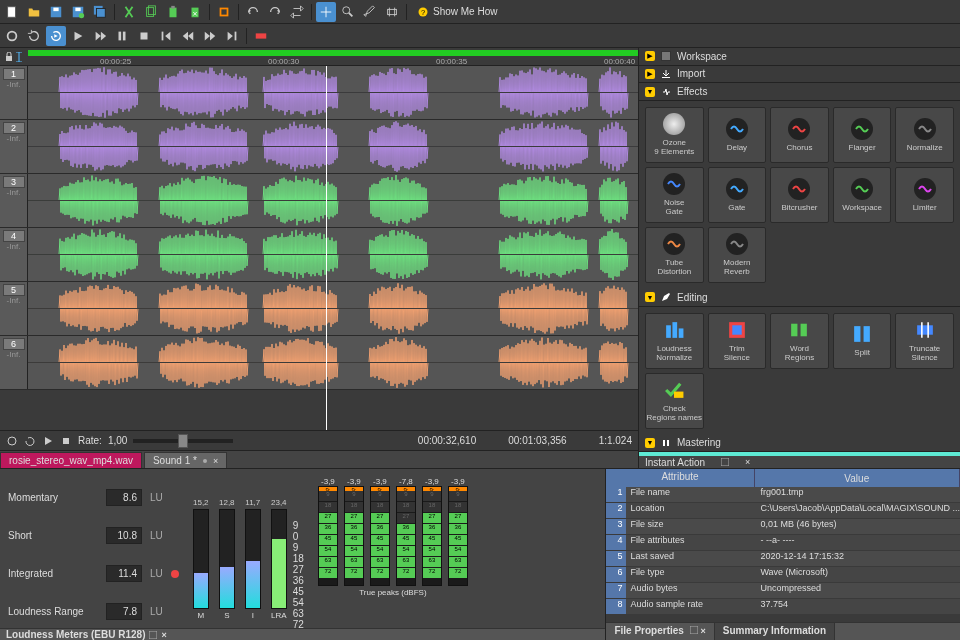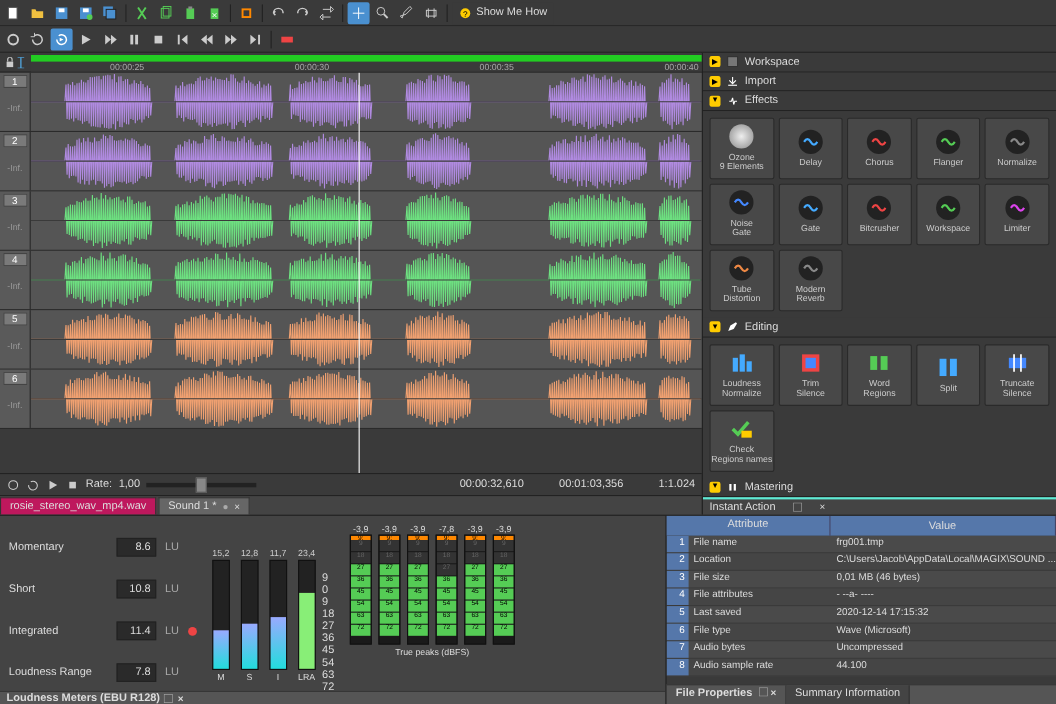--- a/index.html
+++ b/index.html
@@ -14,38 +14,38 @@
 .tracks-area{flex:1;display:flex;flex-direction:column;background:#3a3a3a;min-width:0}
 .ruler-row{height:18px;display:flex;background:#3a3a3a;border-bottom:1px solid #222}
 .ruler-left{width:28px;display:flex;align-items:center;justify-content:center;gap:2px}
 .ruler{flex:1;position:relative;background:#3a3a3a;overflow:hidden}
 .greenbar{position:absolute;top:2px;left:0;right:0;height:6px;background:#2c2}
 .timecode{position:absolute;top:9px;font-size:8px;color:#aaa}
 .tracks{flex:1;overflow:hidden;position:relative}
 .track{display:flex;border-bottom:1px solid #2a2a2a;height:54px}
 .thead{width:28px;background:#5a5a5a;display:flex;flex-direction:column;align-items:center;justify-content:flex-start;border-right:1px solid #222}
 .tnum{background:#7a7a7a;color:#fff;width:22px;text-align:center;margin-top:2px;border:1px solid #444;font-size:9px}
-.tinf{font-size:8px;color:#999;margin-top:14px}
+.tinf{font-size:8px;color:#999;}
 .wave{flex:1;background:#555;position:relative;overflow:hidden}
 .playhead{position:absolute;top:0;bottom:0;width:1px;background:#fff;left:326px;z-index:5}
 .wavesvg{position:absolute;top:0;left:0;width:100%;height:100%}
 .transport-bar{height:20px;background:#3a3a3a;display:flex;align-items:center;gap:6px;padding:2px 6px;border-top:1px solid #222;font-size:10px}
 .tabs-row{height:18px;background:#444;display:flex;align-items:flex-end;border-top:1px solid #222}
 .tab{padding:2px 8px;background:#666;border:1px solid #333;border-bottom:none;margin-right:2px;font-size:10px;display:flex;align-items:center;gap:4px;cursor:pointer}
 .tab.inactive{background:#be185d}
 .closex{cursor:pointer;font-size:9px}
 .side{width:322px;background:#3a3a3a;border-left:1px solid #222;display:flex;flex-direction:column;overflow:hidden}
 .panel-hdr{height:18px;background:#3a3a3a;display:flex;align-items:center;gap:6px;padding:0 6px;border-bottom:1px solid #222;cursor:pointer}
 .panel-hdr .arrow{width:10px;height:10px;background:#ffcc00;border-radius:2px;display:flex;align-items:center;justify-content:center;font-size:7px;color:#000}
 .panel-hdr .picon{width:10px;height:10px}
 .effects-grid{display:grid;grid-template-columns:repeat(5,1fr);gap:4px;padding:6px;background:#3a3a3a}
 .fx{background:#484848;border:1px solid #2a2a2a;height:56px;display:flex;flex-direction:column;align-items:center;justify-content:center;gap:4px;cursor:pointer;border-radius:2px}
 .fx-ico{width:22px;height:22px;border-radius:50%;background:#222;display:flex;align-items:center;justify-content:center}
 .fx-lbl{font-size:8px;color:#ccc;text-align:center;line-height:1.1}
-.ia-bar{height:16px;background:#444;display:flex;align-items:center;padding:0 6px;gap:16px;border-top:2px solid #5eead4}
+.ia-bar{height:16px;background:#444;display:flex;align-items:center;padding:0 6px;gap:16px;border-top:4px solid #5eead4}
 .bottom{height:172px;display:flex;background:#3a3a3a;border-top:1px solid #222}
 .loudness{width:626px;background:#444;display:flex;flex-direction:column}
 .loud-body{flex:1;display:flex;padding:8px;gap:12px}
 .loud-readings{display:flex;flex-direction:column;gap:21px;padding-top:12px}
 .loud-row{display:flex;align-items:center;gap:8px}
 .loud-label{width:90px;font-size:10px}
 .loud-val{width:36px;background:#2a2a2a;text-align:right;padding:2px 4px;border:1px solid #222}
 .loud-unit{font-size:10px;color:#aaa}
 .meters-grp{display:flex;gap:6px;align-items:flex-end}
 .meter{width:20px;display:flex;flex-direction:column;align-items:center;gap:2px}
@@ -65,21 +65,21 @@
 .props-hdr{display:flex;height:18px;background:#5577aa}
 .props-hdr div{flex:1;text-align:center;padding:2px;font-size:10px;border-right:1px solid #446}
 .props-body{flex:1;overflow:hidden}
 .prow{display:flex;height:16px;background:#4a4a4a;border-bottom:1px solid #3a3a3a}
 .prow:nth-child(even){background:#454545}
 .prow .n{width:20px;text-align:right;padding-right:4px;background:#5577aa;color:#fff;font-size:9px}
 .prow .a{width:130px;padding-left:4px;font-size:9px;overflow:hidden;white-space:nowrap}
 .prow .v{flex:1;padding-left:4px;font-size:9px;overflow:hidden;white-space:nowrap}
 .props-tabs{height:18px;display:flex;background:#555;border-top:1px solid #333}
 .ptab{padding:2px 8px;border-right:1px solid #333;cursor:pointer;font-weight:bold}
-.ptab.inactive{background:#444;font-weight:normal}
+.ptab.inactive{background:#444;font-weight:bold}
 .red-dot{width:8px;height:8px;border-radius:50%;background:#e44}
 .slider-track{width:100px;height:4px;background:#222;position:relative}
 .slider-thumb{position:absolute;width:10px;height:14px;background:#888;top:-5px;left:45px;border:1px solid #555}
 </style>
 </head>
 <body>
 
 <div class="toolbar">
   <div class="tbtn">
       <svg viewBox="0 0 16 16">
@@ -789,21 +789,21 @@
           <div class="v">Wave (Microsoft)</div>
         </div>
         <div class="prow">
           <div class="n">7</div>
           <div class="a">Audio bytes</div>
           <div class="v">Uncompressed</div>
         </div>
         <div class="prow">
           <div class="n">8</div>
           <div class="a">Audio sample rate</div>
-          <div class="v">44.100</div>
+          <div class="v">37.754</div>
         </div>
       </div>
     <div class="props-tabs">
       <div class="ptab"><span>File Properties</span> <svg width="8" height="8" style="margin-left:3px">
             <rect width="8" height="8" fill="none" stroke="#aaa"></rect>
           </svg> <span class="closex">×</span></div>
       <div class="ptab inactive"><span>Summary Information</span></div>
     </div>
   </div>
 </div>

